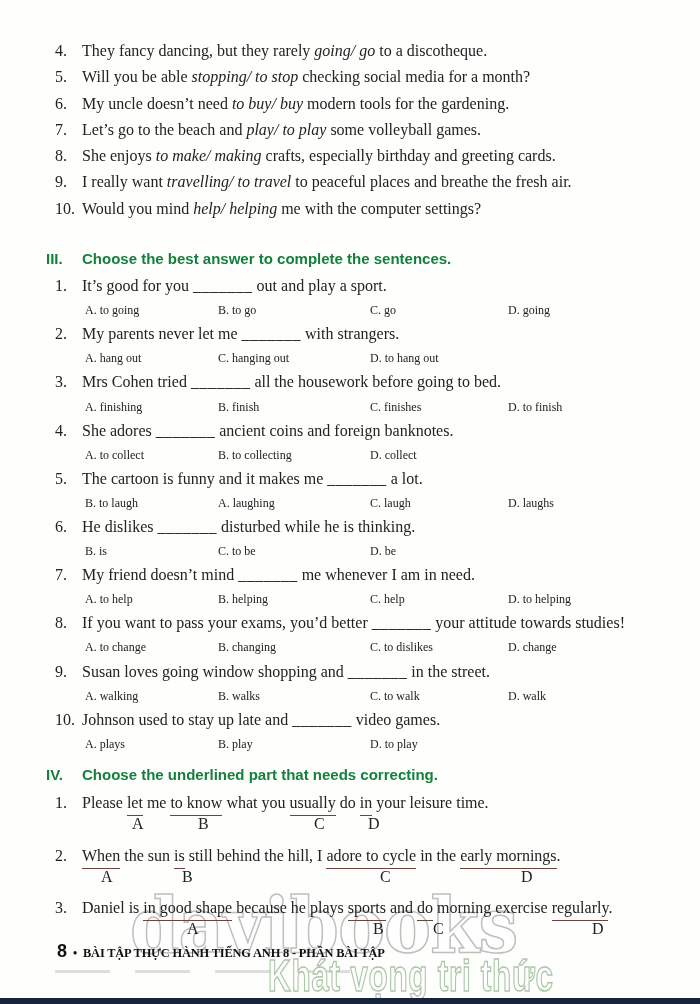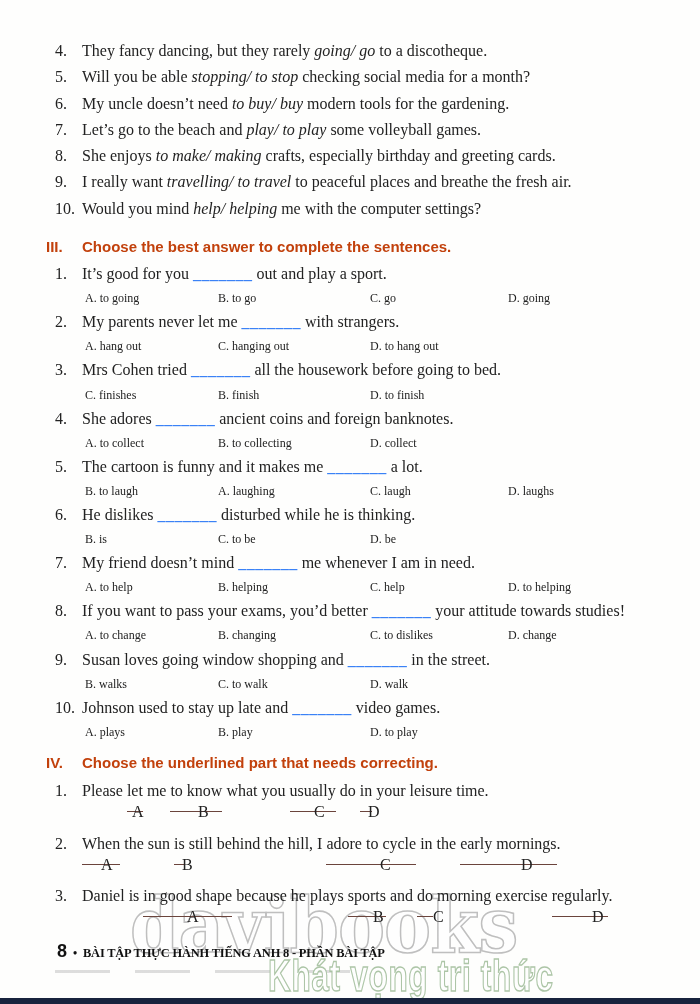--- a/index.html
+++ b/index.html
@@ -22,32 +22,32 @@
     transform:scaleX(.70);transform-origin:left top;opacity:.95;white-space:nowrap;}
 
   
   .content{position:relative;z-index:2;padding:38px 28px 0 55px;}
   .row{display:flex;align-items:baseline;}
   .num{flex:0 0 27px;}
   .txt{flex:1;}
   .toplist .row{font-size:16px;line-height:26.3px;}
   i{font-style:italic;}
 
-  .sec-header{display:flex;margin:12px 0 2px -9px;
+  .sec-header{display:flex;margin:24px 0 2px -9px;
     font-family:"Liberation Sans","DejaVu Sans",sans-serif;font-weight:bold;
-    font-size:15px;line-height:26px;color:#c2410c;}
+    font-size:15px;line-height:26px;color:#15803d;}
   .sec-header .num{flex:0 0 36px;}
 
   .q .row{font-size:16px;line-height:24.1px;}
   .opts{display:grid;grid-template-columns:133px 152px 138px auto;
     margin-left:27px;padding-left:3px;font-size:12px;line-height:24.1px;}
-  .blank{color:#3b82f6;letter-spacing:.5px;font-weight:bold;}
+  .blank{color:#000000;letter-spacing:.5px;}
 
   .s4 .sent{font-size:16px;line-height:25px;}
-  .s4 .u{border-bottom:1.6px solid #6b443c;padding-bottom:12px;}
+  .s4 .u{border-bottom:1.6px solid #6b443c;padding-bottom:4px;}
   .ltr{position:relative;height:22px;font-size:16px;}
   .ltr span{position:absolute;top:0;}
   .ltr1 span:nth-child(1){left:77px}  .ltr1 span:nth-child(2){left:143px}
   .ltr1 span:nth-child(3){left:259px} .ltr1 span:nth-child(4){left:313px}
   .ltr2 span:nth-child(1){left:46px}  .ltr2 span:nth-child(2){left:127px}
   .ltr2 span:nth-child(3){left:325px} .ltr2 span:nth-child(4){left:466px}
   .ltr3 span:nth-child(1){left:132px} .ltr3 span:nth-child(2){left:318px}
   .ltr3 span:nth-child(3){left:378px} .ltr3 span:nth-child(4){left:537px}
   .mt6{margin-top:6px}.mt5{margin-top:5px}.mt2{margin-top:2px}
 
@@ -129,22 +129,23 @@
         <span>A. hang out</span>
         <span>C. hanging out</span>
         <span>D. to hang out</span>
       </div>
 
       <div class="row">
         <span class="num">3.</span>
         <span class="txt"><span>Mrs Cohen tried </span><span class="blank">_______</span><span> all the housework before going to bed.</span></span>
       </div>
       <div class="opts">
+        <span>A. finishing</span>
+        <span>B. finish</span>
         <span>C. finishes</span>
-        <span>B. finish</span>
         <span>D. to finish</span>
       </div>
 
       <div class="row">
         <span class="num">4.</span>
         <span class="txt"><span>She adores </span><span class="blank">_______</span><span> ancient coins and foreign banknotes.</span></span>
       </div>
       <div class="opts">
         <span>A. to collect</span>
         <span>B. to collecting</span>
@@ -192,20 +193,21 @@
         <span>B. changing</span>
         <span>C. to dislikes</span>
         <span>D. change</span>
       </div>
 
       <div class="row">
         <span class="num">9.</span>
         <span class="txt"><span>Susan loves going window shopping and </span><span class="blank">_______</span><span> in the street.</span></span>
       </div>
       <div class="opts">
+        <span>A. walking</span>
         <span>B. walks</span>
         <span>C. to walk</span>
         <span>D. walk</span>
       </div>
 
       <div class="row">
         <span class="num">10.</span>
         <span class="txt"><span>Johnson used to stay up late and </span><span class="blank">_______</span><span> video games.</span></span>
       </div>
       <div class="opts">

